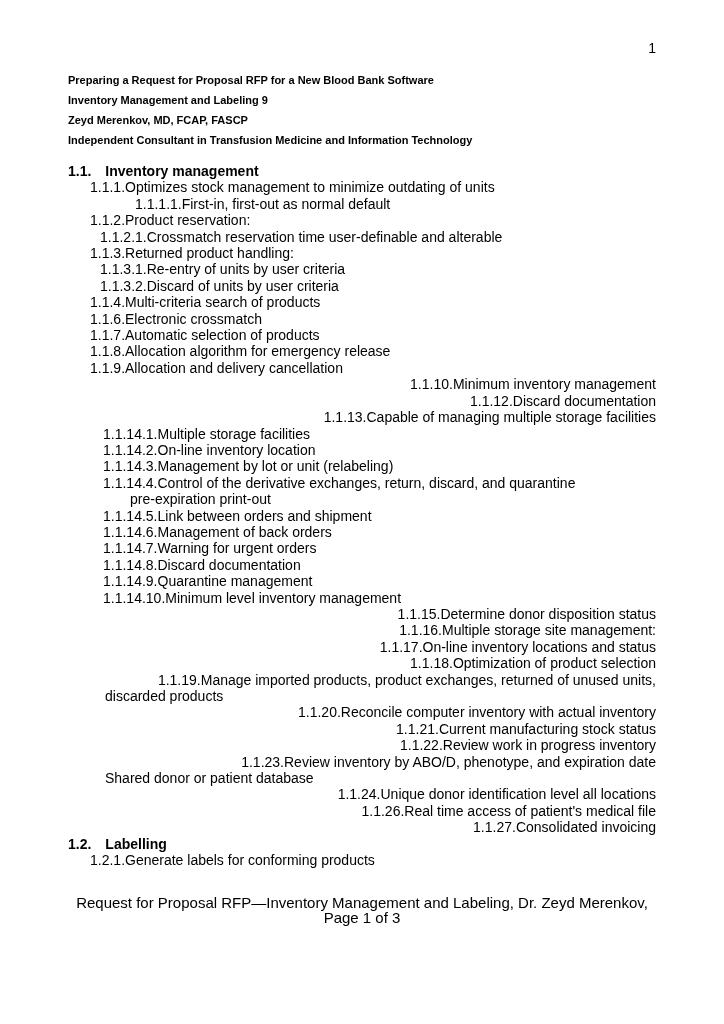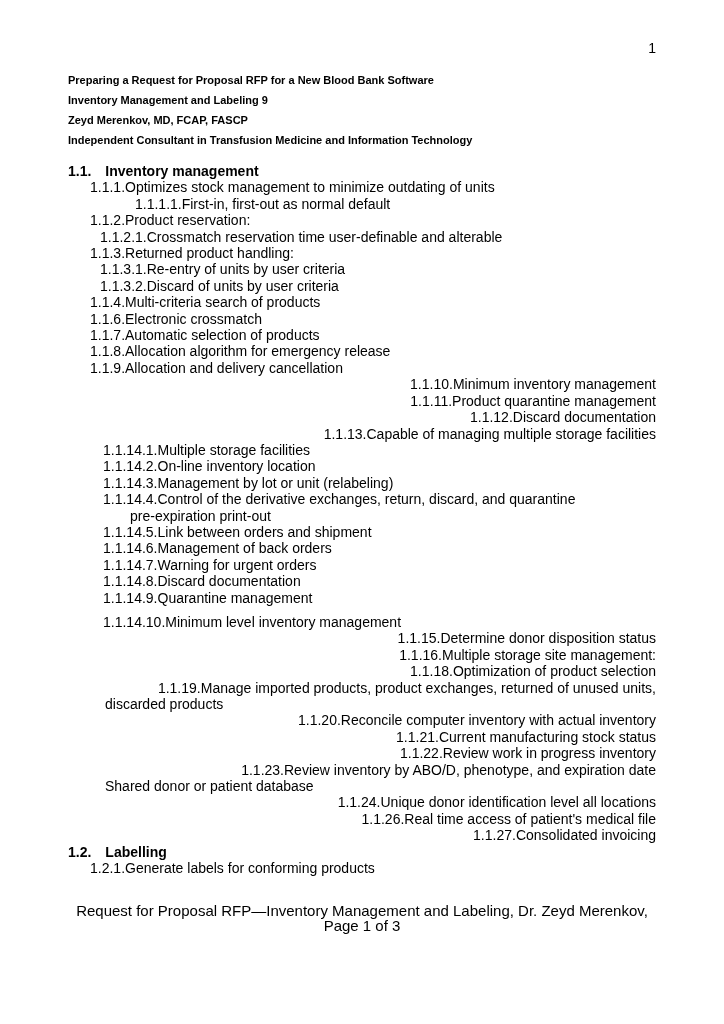--- a/index.html
+++ b/index.html
@@ -14,21 +14,21 @@
   .outline{margin-top:13px;font-size:14px;line-height:16.4px;}
   .row{white-space:nowrap;}
   .row .num{display:inline-block;}
   .row.sec{font-weight:bold;padding-left:0;}
   .row.sec .num{margin-right:14px;}
   .row.item{padding-left:22px;}   .row.item .num{min-width:28px;}
   .row.item2{padding-left:22px;text-align:right;}  .row.item2 .num{min-width:53px;}
   .row.sub{padding-left:32px;}    .row.sub .num{min-width:35px;}
   .row.sub1{padding-left:67px;}   .row.sub1 .num{min-width:40px;}
   .row.sub14{padding-left:35px;}  .row.sub14 .num{min-width:32px;}
-  .row.sub14t{padding-left:35px;} .row.sub14t .num{min-width:0;margin-top:8px;}
+  .row.sub14t{padding-left:35px;} .row.sub14t .num{min-width:0;}
   .row.cont{padding-left:37px;}
   .row.contpre{padding-left:62px;}
   .footer{margin-top:27px;text-align:center;font-size:15px;line-height:15px;}
 </style>
 </head>
 <body>
 
 <div class="page">
 
   <div class="pagenum-row">1</div>
@@ -48,36 +48,36 @@
       <div class="row sub"><span class="num">1.1.2.1.</span><span class="txt">Crossmatch reservation time user-definable and alterable</span></div>
       <div class="row item"><span class="num">1.1.3.</span><span class="txt">Returned product handling:</span></div>
       <div class="row sub"><span class="num">1.1.3.1.</span><span class="txt">Re-entry of units by user criteria</span></div>
       <div class="row sub"><span class="num">1.1.3.2.</span><span class="txt">Discard of units by user criteria</span></div>
       <div class="row item"><span class="num">1.1.4.</span><span class="txt">Multi-criteria search of products</span></div>
       <div class="row item"><span class="num">1.1.6.</span><span class="txt">Electronic crossmatch</span></div>
       <div class="row item"><span class="num">1.1.7.</span><span class="txt">Automatic selection of products</span></div>
       <div class="row item"><span class="num">1.1.8.</span><span class="txt">Allocation algorithm for emergency release</span></div>
       <div class="row item"><span class="num">1.1.9.</span><span class="txt">Allocation and delivery cancellation</span></div>
       <div class="row item2"><span class="num">1.1.10.</span><span class="txt">Minimum inventory management</span></div>
-      <div class="row item2"><span class="num">1.1.11.</span><span class="txt">Product quarantine management</span></div>
       <div class="row item2"><span class="num">1.1.12.</span><span class="txt">Discard documentation</span></div>
       <div class="row item2"><span class="num">1.1.13.</span><span class="txt">Capable of managing multiple storage facilities</span></div>
       <div class="row sub14"><span class="num">1.1.14.1.</span><span class="txt">Multiple storage facilities</span></div>
       <div class="row sub14"><span class="num">1.1.14.2.</span><span class="txt">On-line inventory location</span></div>
       <div class="row sub14"><span class="num">1.1.14.3.</span><span class="txt">Management by lot or unit (relabeling)</span></div>
       <div class="row sub14"><span class="num">1.1.14.4.</span><span class="txt">Control of the derivative exchanges, return, discard, and quarantine</span></div>
       <div class="row contpre"><span class="txt">pre-expiration print-out</span></div>
       <div class="row sub14"><span class="num">1.1.14.5.</span><span class="txt">Link between orders and shipment</span></div>
       <div class="row sub14"><span class="num">1.1.14.6.</span><span class="txt">Management of back orders</span></div>
       <div class="row sub14"><span class="num">1.1.14.7.</span><span class="txt">Warning for urgent orders</span></div>
       <div class="row sub14"><span class="num">1.1.14.8.</span><span class="txt">Discard documentation</span></div>
       <div class="row sub14"><span class="num">1.1.14.9.</span><span class="txt">Quarantine management</span></div>
       <div class="row sub14t"><span class="num">1.1.14.10.</span><span class="txt">Minimum level inventory management</span></div>
       <div class="row item2"><span class="num">1.1.15.</span><span class="txt">Determine donor disposition status</span></div>
       <div class="row item2"><span class="num">1.1.16.</span><span class="txt">Multiple storage site management:</span></div>
+      <div class="row item2"><span class="num">1.1.17.</span><span class="txt">On-line inventory locations and status</span></div>
       <div class="row item2"><span class="num">1.1.18.</span><span class="txt">Optimization of product selection</span></div>
       <div class="row item2"><span class="num">1.1.19.</span><span class="txt">Manage imported products, product exchanges, returned of unused units,</span></div>
       <div class="row cont"><span class="txt">discarded products</span></div>
       <div class="row item2"><span class="num">1.1.20.</span><span class="txt">Reconcile computer inventory with actual inventory</span></div>
       <div class="row item2"><span class="num">1.1.21.</span><span class="txt">Current manufacturing stock status</span></div>
       <div class="row item2"><span class="num">1.1.22.</span><span class="txt">Review work in progress inventory</span></div>
       <div class="row item2"><span class="num">1.1.23.</span><span class="txt">Review inventory by ABO/D, phenotype, and expiration date</span></div>
       <div class="row cont"><span class="txt">Shared donor or patient database</span></div>
       <div class="row item2"><span class="num">1.1.24.</span><span class="txt">Unique donor identification level all locations</span></div>
       <div class="row item2"><span class="num">1.1.26.</span><span class="txt">Real time access of patient's medical file</span></div>

